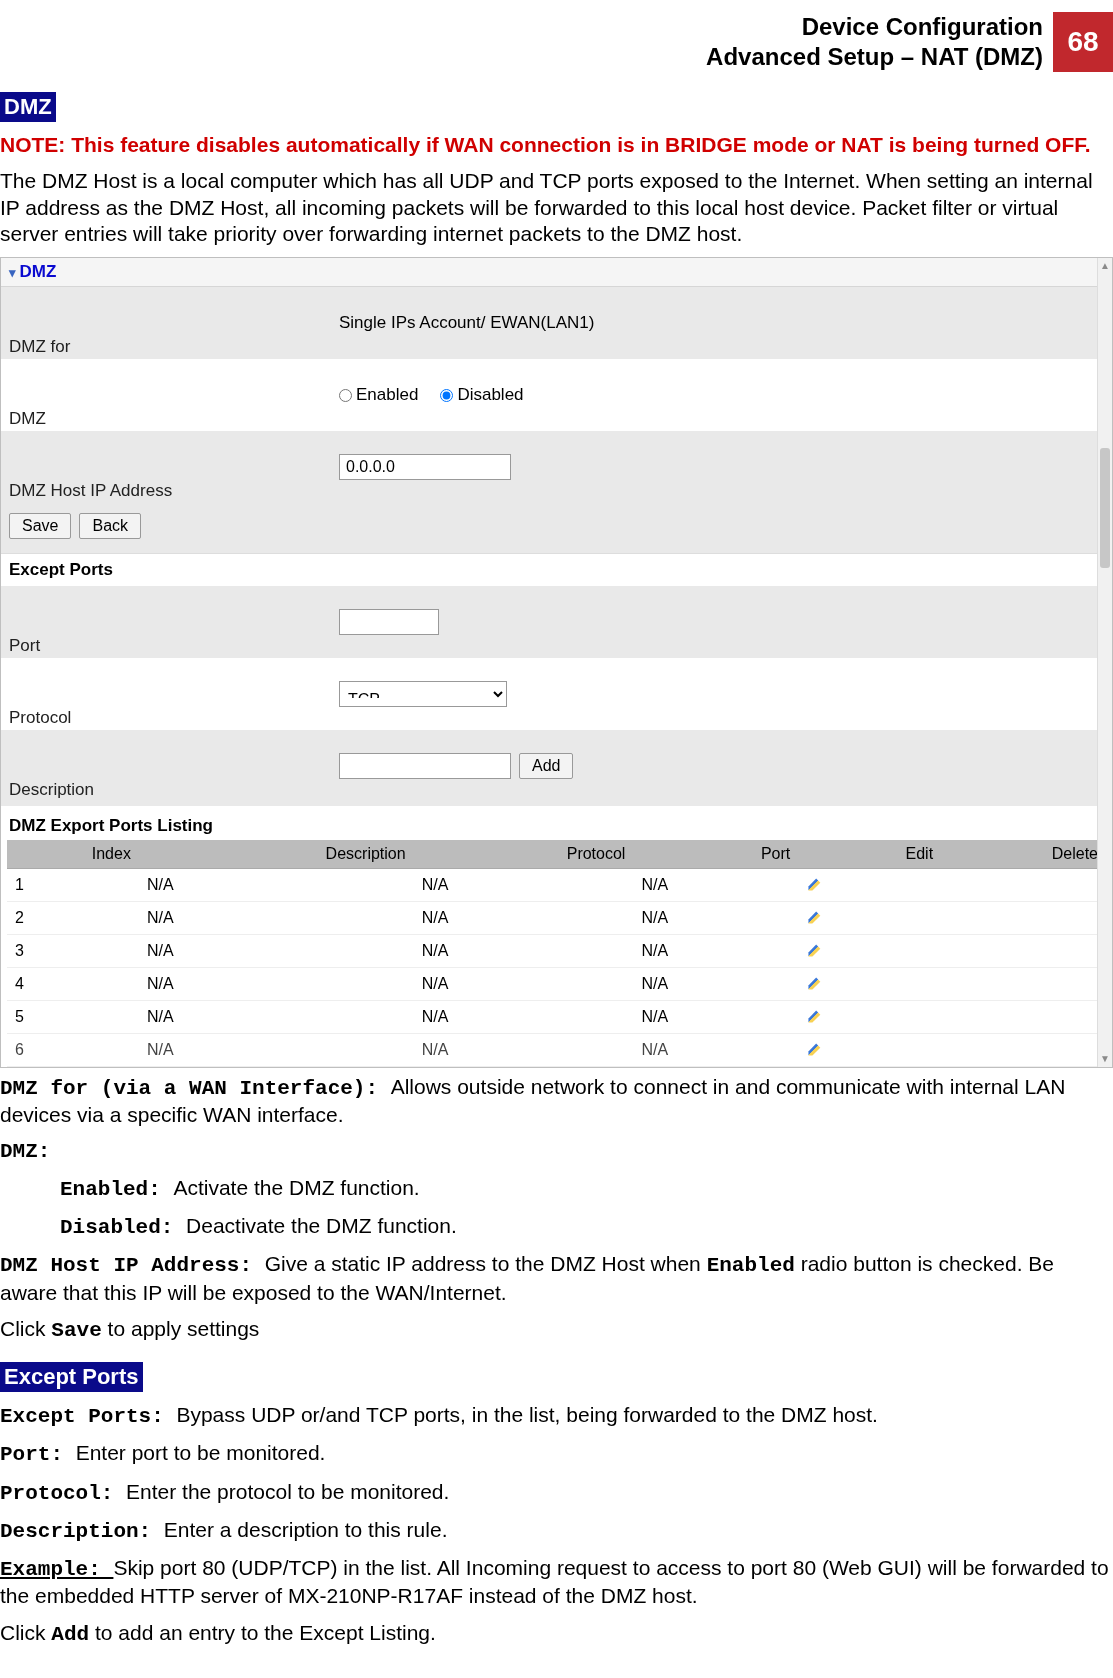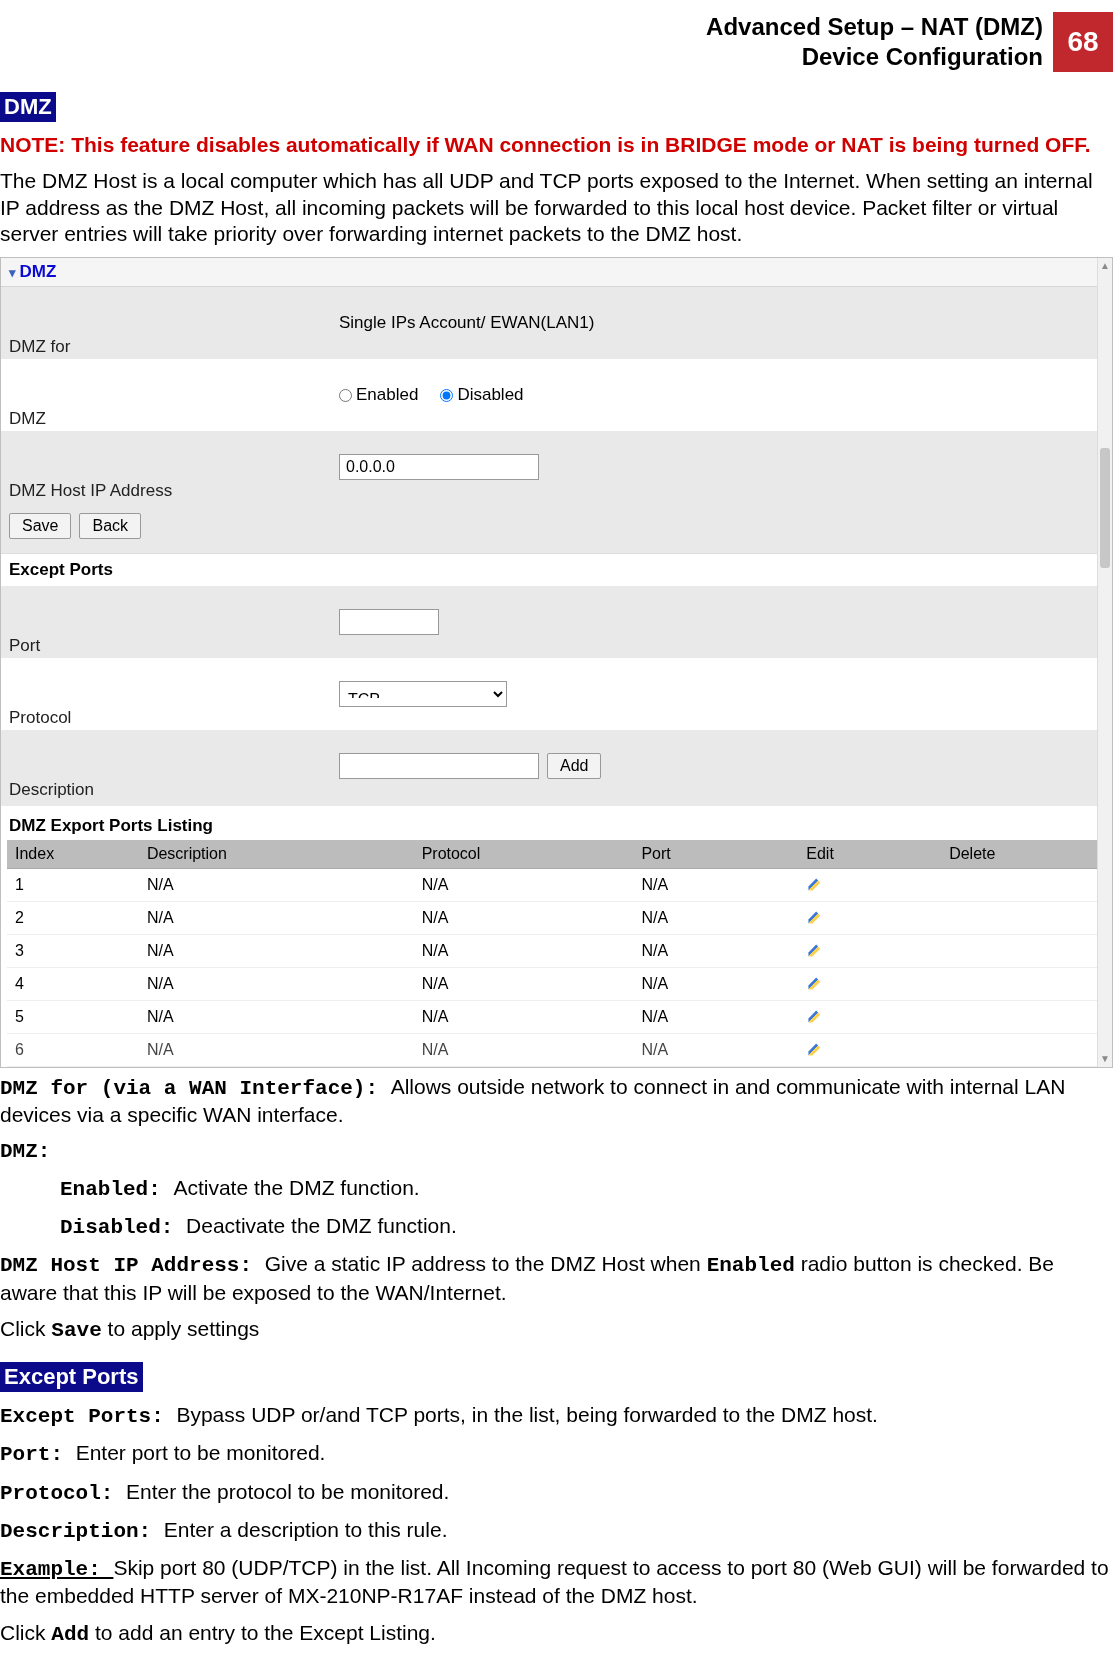--- a/index.html
+++ b/index.html
@@ -34,40 +34,40 @@
     color: #0a0ad0; font-weight: bold; display:flex; align-items:center; gap:4px;
   }
   .tri-icon { color:#3864c0; font-size:13px; }
   .row {
     display: flex; align-items: center; min-height: 36px; padding: 2px 8px;
   }
   .row.alt { background: #e9e9e9; }
   .row .lbl { width: 330px; color:#222;margin-top:48px; }
   .row .ctrl { flex: 1; display:flex; align-items:center; gap:8px; }
   .txt-input {
-    border: 1px solid #999; padding: 3px 6px; width: 200px; background:#fff; font-size:16px; height:26px;
+    border: 1px solid #999; padding: 3px 6px; width: 172px; background:#fff; font-size:16px; height:26px;
   }
   .txt-input.narrow { width: 100px; }
   .sel-input {
     border: 1px solid #999; padding: 8px 4px; width: 168px; background:#fff; font-size:16px; height:26px;
   }
   .radio-ctrl { display:inline-flex; align-items:center; gap:4px; margin-right:14px;}
   .btn {
     border: 1px solid #999; background: #f3f3f3; padding: 3px 12px; font-size:16px;
     border-radius: 2px; cursor: pointer;
   }
   .btn-row { padding: 10px 8px 14px 8px; display:flex; gap:8px; background:#e9e9e9;}
   .sub-heading { font-weight: bold; background:#fff; padding:6px 8px 6px 8px; border-top:1px solid #ddd; border-bottom:0;}
   .listing-wrap { padding:6px 6px 0 6px; border-top:4px solid #e9e9e9;}
   .listing-title { font-weight:bold; padding:4px 2px; }
   .listing {
     width: 100%; border-collapse: collapse; font-size: 16px;
   }
   .listing th {
-    background: #bcbcbc; text-align: left; font-weight: normal; padding: 5px 8px; border-bottom:1px solid #aaa;
+    background: #bcbcbc; text-align: right; font-weight: normal; padding: 5px 8px; border-bottom:1px solid #aaa;
   }
   .listing td { padding: 5px 8px; border-bottom: 1px solid #eee; }
   .edit-icon {
     display:inline-block; width:18px; height:18px; position:relative;
   }
   .edit-icon::before{
     content:""; position:absolute; inset:0;
     background: linear-gradient(135deg,#3b78d8 50%,#f7d154 50%);
     clip-path: polygon(12% 70%, 55% 25%, 78% 48%, 34% 92%, 12% 92%);
   }
@@ -81,22 +81,22 @@
   .cutoff td { color:#444; }
 </style>
 </head>
 <body>
 
 
 
 
 <div class="header-row">
   <div class="header-text">
+    <div>Device Configuration</div>
     <div>Advanced Setup – NAT (DMZ)</div>
-    <div>Device Configuration</div>
   </div>
   <div class="page-num-box">68</div>
 </div>
 
 
 <span class="section-pill">DMZ</span>
 <p class="note">NOTE: This feature disables automatically if WAN connection is in BRIDGE mode or NAT is being turned OFF.</p>
 <p class="para">The DMZ Host is a local computer which has all UDP and TCP ports exposed to the Internet. When setting an internal IP address as the DMZ Host, all incoming packets will be forwarded to this local host device. Packet filter or virtual server entries will take priority over forwarding internet packets to the DMZ host.</p>
 
 

